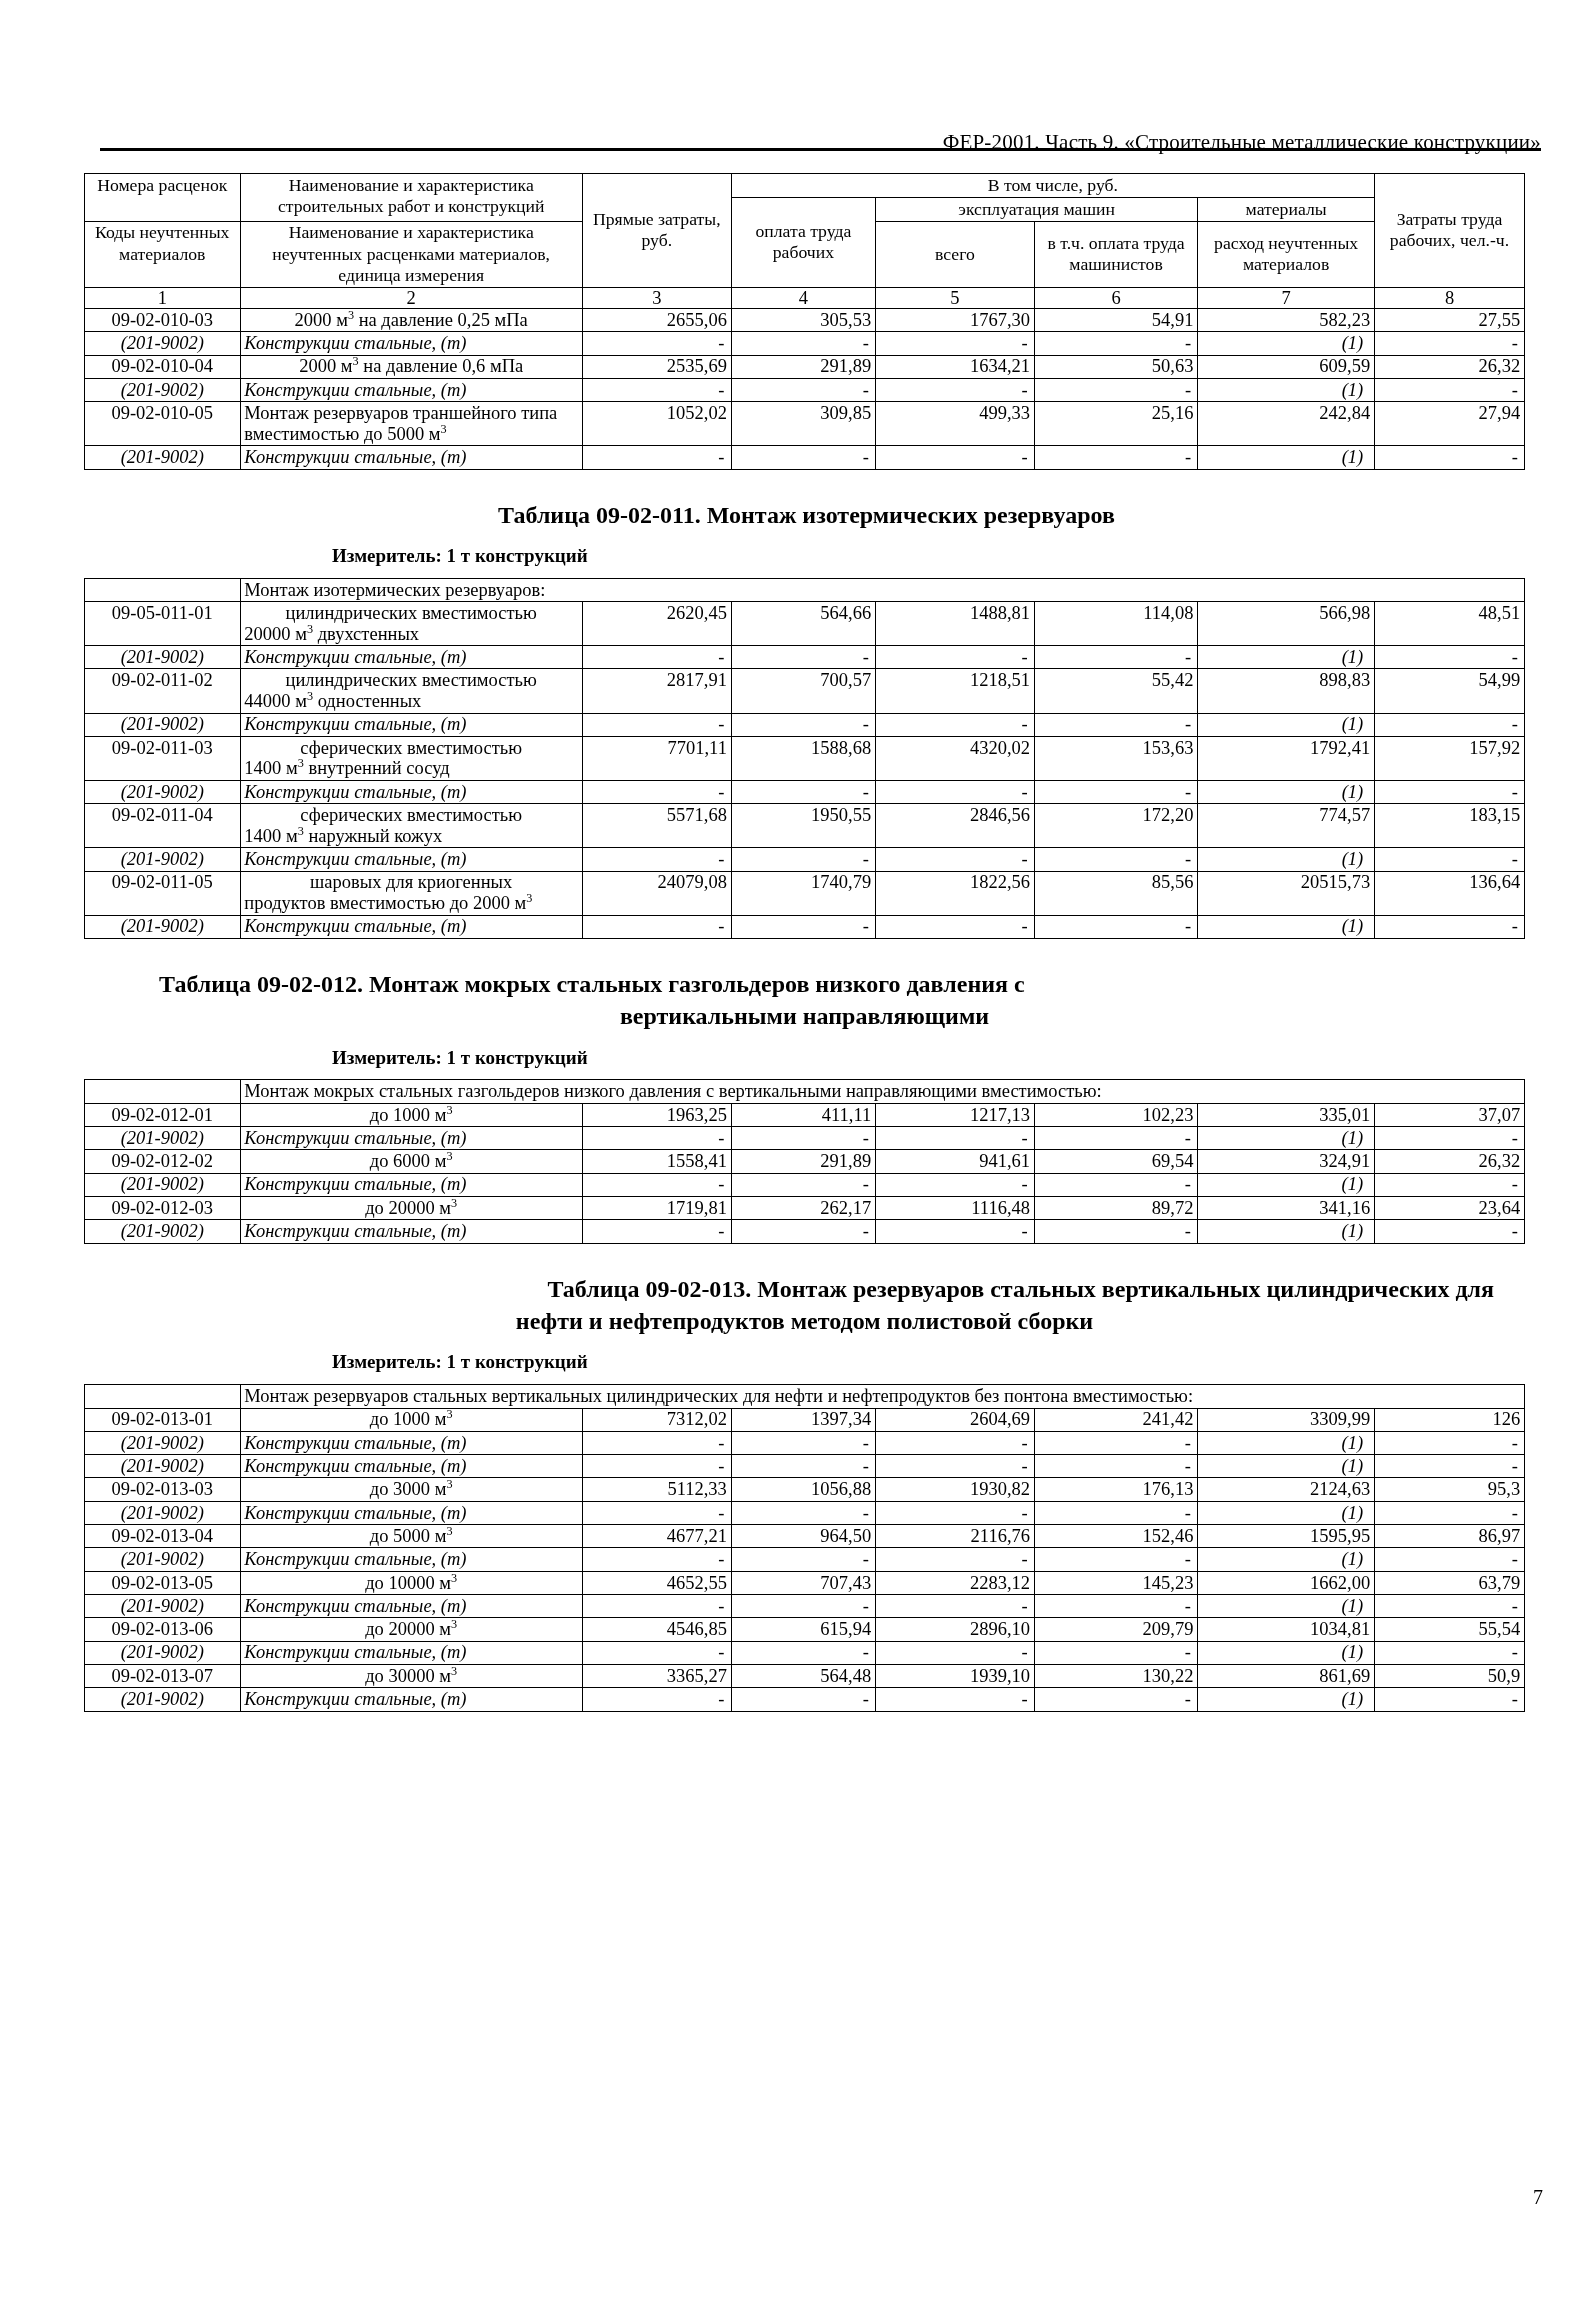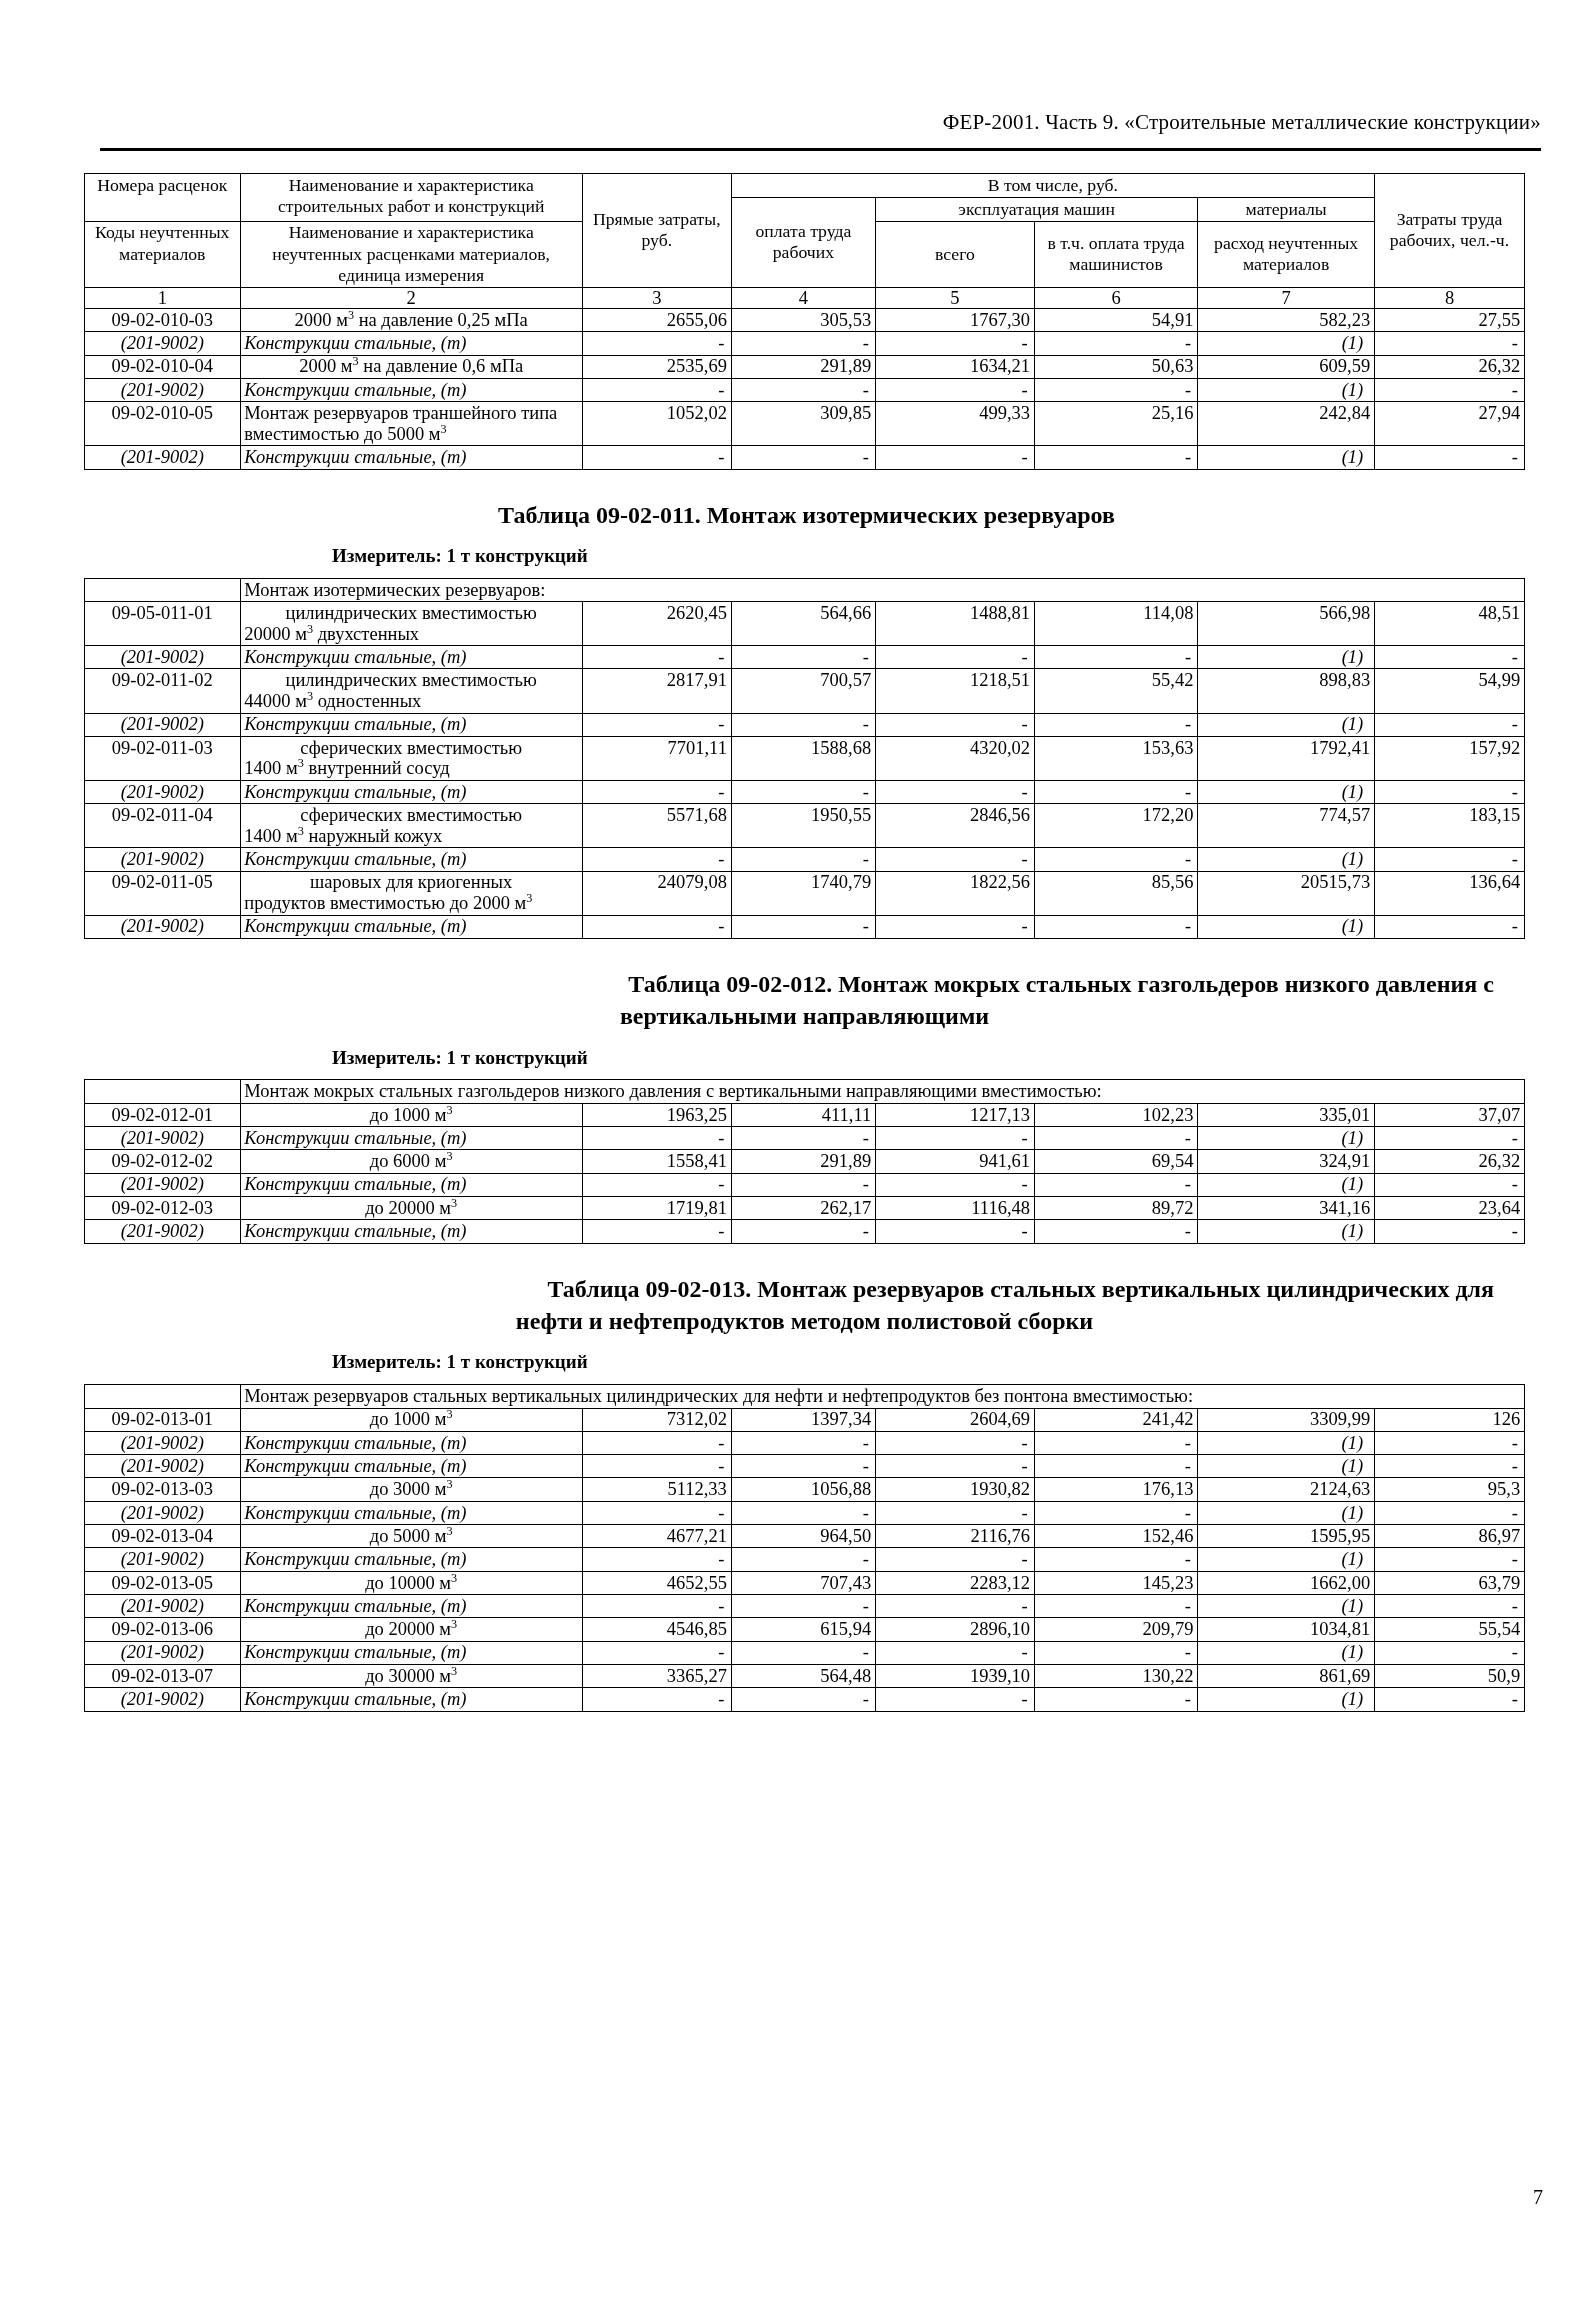--- a/index.html
+++ b/index.html
@@ -18,21 +18,21 @@
     background: #ffffff;
     box-sizing: border-box;
     padding: 0;
     overflow: hidden;
   }
 
   
   .runhead {
     position: absolute;
     left: 100px;
-    top: 110px;
+    top: 130px;
     width: 1441px;
     text-align: right;
     font-size: 21px;
     letter-spacing: 0.2px;
     white-space: nowrap;
   }
   .runhead-rule {
     position: absolute;
     left: 100px;
     top: 148px;
@@ -417,21 +417,21 @@
             <td class="num dash">-</td>
             <td class="num dash">-</td>
             <td class="num dash">-</td>
             <td class="num paren">(1)</td>
             <td class="num dash">-</td>
           </tr>
         </tbody>
     </table>
 
     <div class="title-block">
-      <div class="tbl-title" style="text-align:right;margin-left:44px;">Таблица 09-02-012. Монтаж мокрых стальных газгольдеров низкого давления с</div>
+      <div class="tbl-title" style="text-align:left;margin-left:44px;">Таблица 09-02-012. Монтаж мокрых стальных газгольдеров низкого давления с</div>
       <div class="tbl-title">вертикальными направляющими</div>
     </div>
     <div class="izm">Измеритель: 1 т конструкций</div>
     <table class="t">
       <colgroup>
         <col class="c1">
           <col class="c2">
           <col class="c3">
           <col class="c4">
         <col class="c5">

